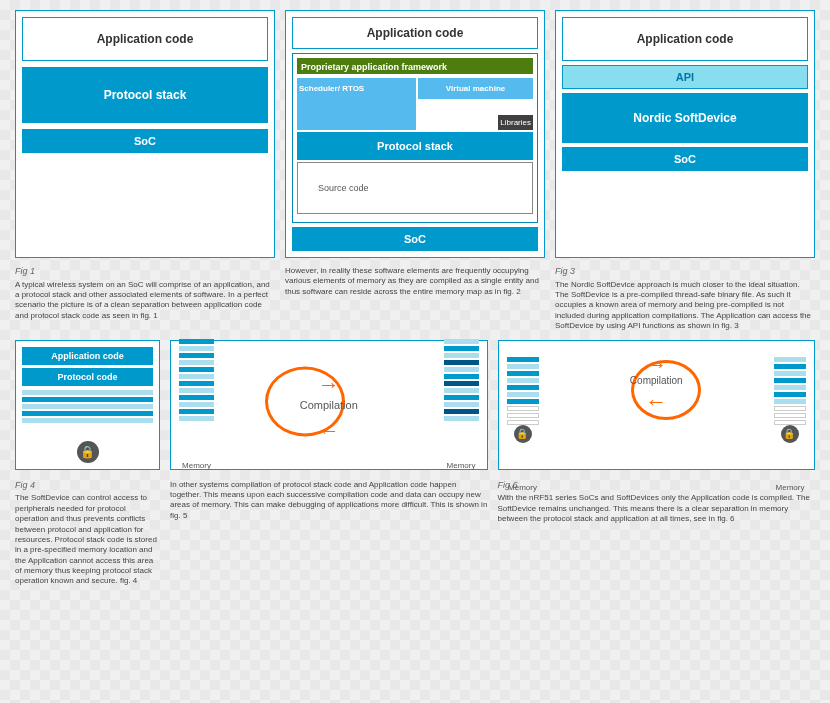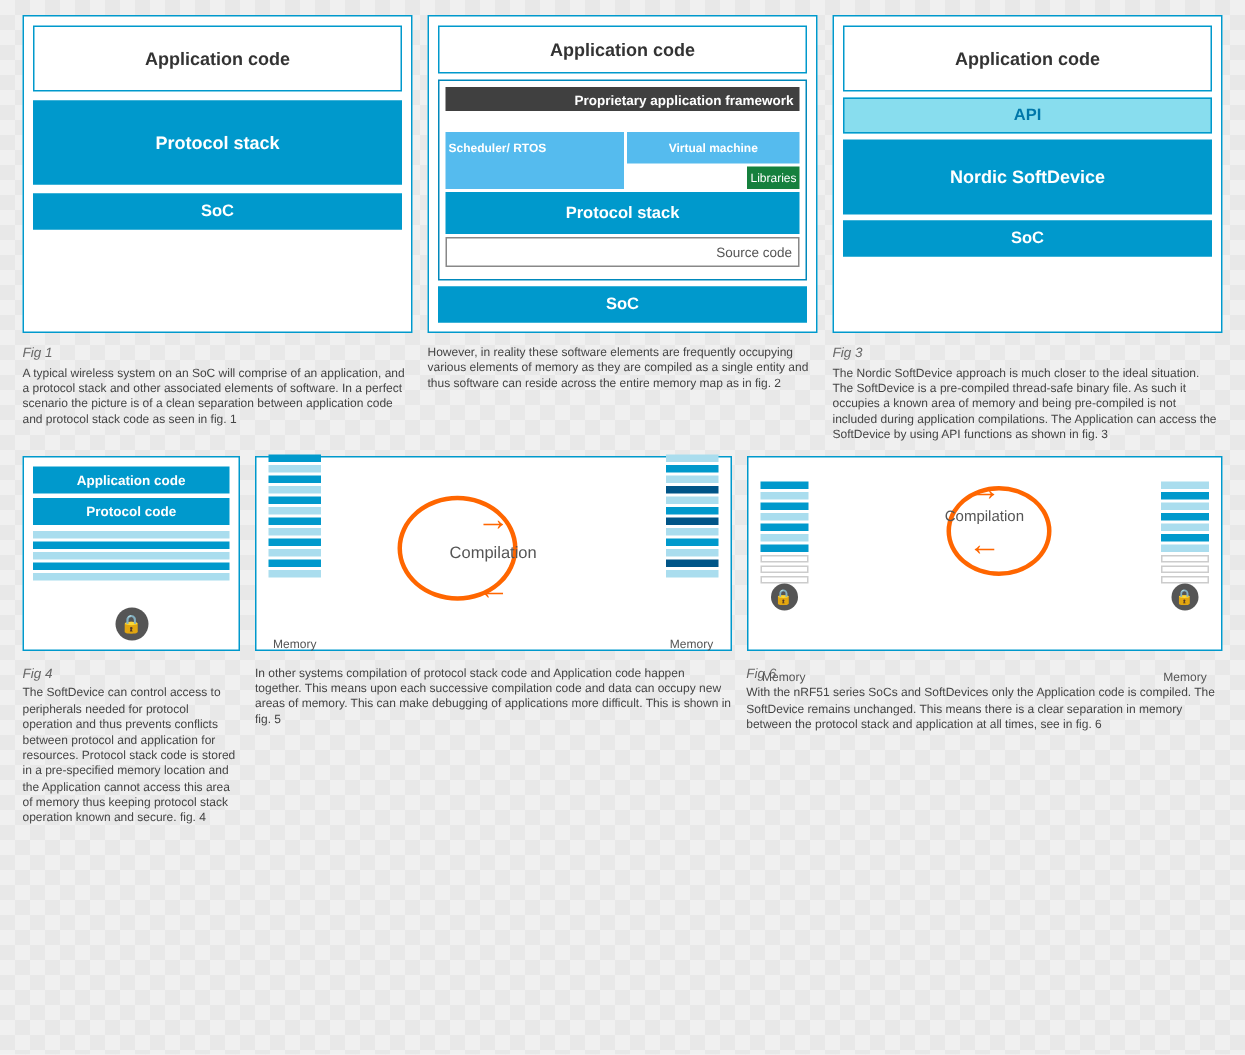--- a/index.html
+++ b/index.html
@@ -87,27 +87,27 @@
       text-align: center;
       padding: 8px 10px;
       font-size: 12px;
       font-weight: bold;
       color: #333;
       background: white;
       margin-bottom: 4px;
     }
 
     .fig2-prop {
-      background: #404040;
-      color: white;
-      text-align: right;
+      background: #4d7c0f;
+      color: white;
+      text-align: left;
       padding: 4px 4px 2px;
       font-size: 9px;
       font-weight: bold;
-      margin-bottom: 14px;
+      margin-bottom: 4px;
     }
 
     .fig2-inner-row {
       display: flex;
       gap: 2px;
       margin-bottom: 2px;
     }
 
     .fig2-scheduler {
       background: #55bbee;
@@ -122,43 +122,43 @@
       background: #55bbee;
       color: white;
       text-align: center;
       padding: 6px 2px;
       font-size: 8px;
       font-weight: bold;
       flex: 1;
     }
 
     .fig2-libraries {
-      background: #15803d;
+      background: #404040;
       color: white;
       text-align: center;
       padding: 3px 2px;
       font-size: 8px;
       align-self: flex-end;
     }
 
     .fig2-protocol {
       background: #0099cc;
       color: white;
       text-align: center;
       padding: 8px 4px;
       font-size: 11px;
       font-weight: bold;
       margin-bottom: 2px;
     }
 
     .fig2-source {
       border: 1px solid #888;
       background: white;
-      text-align: right;
-      padding: 4px;
+      text-align: left;
+      padding: 20px;
       font-size: 9px;
       color: #555;
       margin-bottom: 4px;
     }
 
     
     .fig3-app-code {
       border: 1.5px solid #0099cc;
       background: white;
       text-align: center;
@@ -422,21 +422,21 @@
       <div class="fig1-protocol">Protocol stack</div>
       <div class="fig1-soc">SoC</div>
     </div>
 
     <div class="diagram-box outer-border">
       <div class="fig2-app-code">Application code</div>
       <div style="border: 1.5px solid #0088bb; padding: 4px; margin-bottom: 4px;">
         <div class="fig2-prop">Proprietary application framework</div>
         <div class="fig2-inner-row">
           <div class="fig2-scheduler">Scheduler/ RTOS</div>
-          <div style="display:flex;flex-direction:column;flex:1;gap:2px;">
+          <div style="display:flex;flex-direction:column;flex:1;gap:16px;">
             <div class="fig2-vm">Virtual machine</div>
             <div class="fig2-libraries">Libraries</div>
           </div>
         </div>
         <div class="fig2-protocol">Protocol stack</div>
         <div class="fig2-source">Source code</div>
       </div>
       <div class="fig1-soc">SoC</div>
     </div>
 

